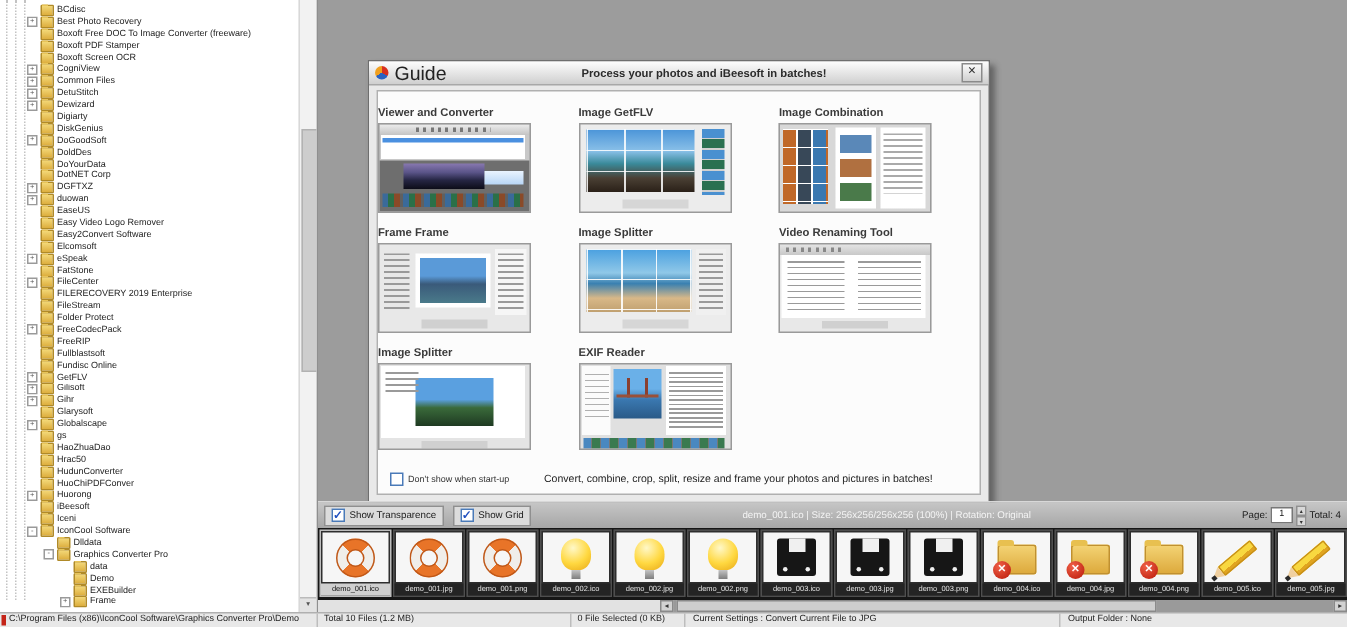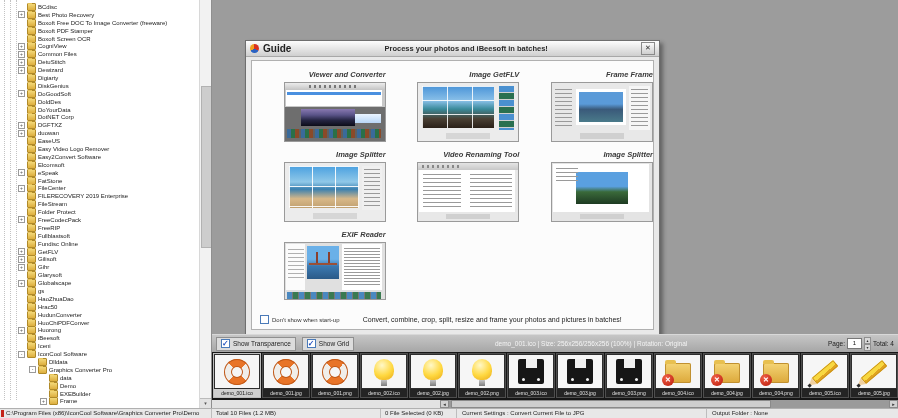--- a/index.html
+++ b/index.html
@@ -33,29 +33,29 @@
 
   
   #guide-dialog{position:absolute;left:33px;top:40px;width:413px;height:293px;
                 background:#e9e9e9;border:1px solid #6e6e6e;
                 box-shadow:3px 3px 4px rgba(30,30,30,.45);}
   #dlg-titlebar{height:15px;background:linear-gradient(#fdfdfd,#cfcfcf);
                 border-bottom:1px solid #a8a8a8;display:flex;align-items:center;
                 padding:0 4px;gap:4px;}
   #dlg-logo{width:9px;height:9px;border-radius:50%;
             background:conic-gradient(#d83020 0 120deg,#2a62c2 120deg 240deg,#f0a020 240deg);}
-  #dlg-title{font-size:10px;font-weight:bold;color:#222;}
+  #dlg-title{font-size:13px;font-weight:normal;color:#222;}
   #dlg-header{flex:1;text-align:center;font-size:7.5px;font-weight:bold;color:#2b2b2b;}
   #dlg-close{width:12px;height:11px;background:linear-gradient(#fafafa,#cfcfcf);
              border:1px solid #8a8a8a;font-size:7px;line-height:10px;text-align:center;color:#333;}
   #dlg-panel{position:absolute;left:5px;right:5px;top:19px;bottom:4px;background:#fcfcfc;
              border:1px solid #b0b0b0;}
   #feature-grid{display:grid;grid-template-columns:1fr 1fr 1fr;grid-template-rows:80px 80px 70px;
                 padding-top:9px;}
-  .feature{display:flex;flex-direction:column;align-items:flex-end;font-style:italic;}
+  .feature{display:flex;flex-direction:column;align-items:flex-start;}
   .ftitle{font-size:7.5px;font-weight:bold;color:#3a3a3a;margin-bottom:3px;}
   .fpreview{width:100px;height:58px;border:1px solid #9a9a9a;background-color:#e6e6e6;
             background-repeat:no-repeat;}
   #dlg-footer{position:absolute;left:8px;right:8px;bottom:5px;display:flex;align-items:center;}
   #dontshow{display:flex;align-items:center;gap:3px;font-size:6px;color:#333;}
   .cb{width:7px;height:7px;background:#fff;border:1px solid #4a7ab8;position:relative;flex:0 0 7px;}
   .cb.checked::after{content:"✓";position:absolute;left:0;top:-1px;font-size:8px;color:#2050c0;font-weight:bold;}
   #footer-text{flex:1;text-align:center;font-size:7px;color:#222;}
 
   
@@ -484,20 +484,24 @@
         <div id="feature-grid">
             <div class="feature">
               <div class="ftitle">Viewer and Converter</div>
               <div class="fpreview pv-viewer-converter"></div>
             </div>
             <div class="feature">
               <div class="ftitle">Image GetFLV</div>
               <div class="fpreview pv-image-cropper"></div>
             </div>
             <div class="feature">
+              <div class="ftitle">Image Combination</div>
+              <div class="fpreview pv-image-combination"></div>
+            </div>
+            <div class="feature">
               <div class="ftitle">Frame Frame</div>
               <div class="fpreview pv-frame-maker"></div>
             </div>
             <div class="feature">
               <div class="ftitle">Image Splitter</div>
               <div class="fpreview pv-image-splitter"></div>
             </div>
             <div class="feature">
               <div class="ftitle">Video Renaming Tool</div>
               <div class="fpreview pv-batch-renaming-tool"></div>

